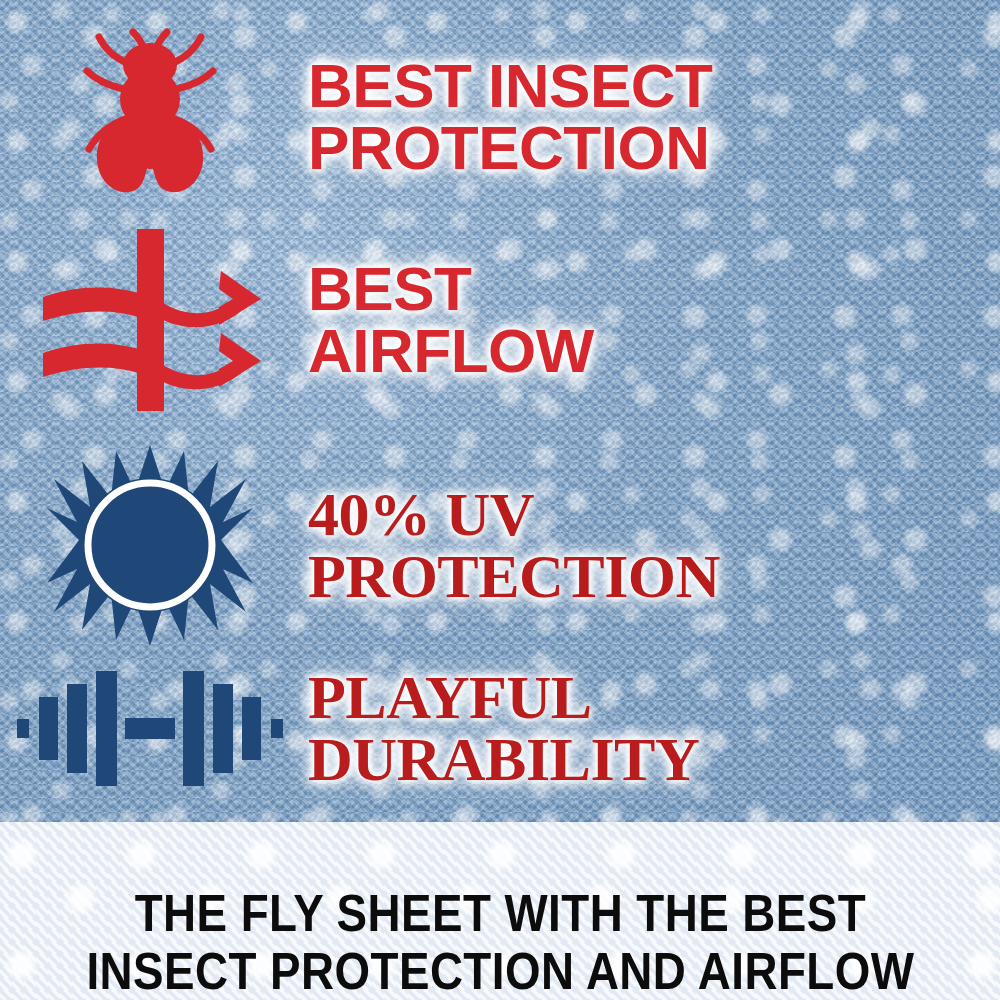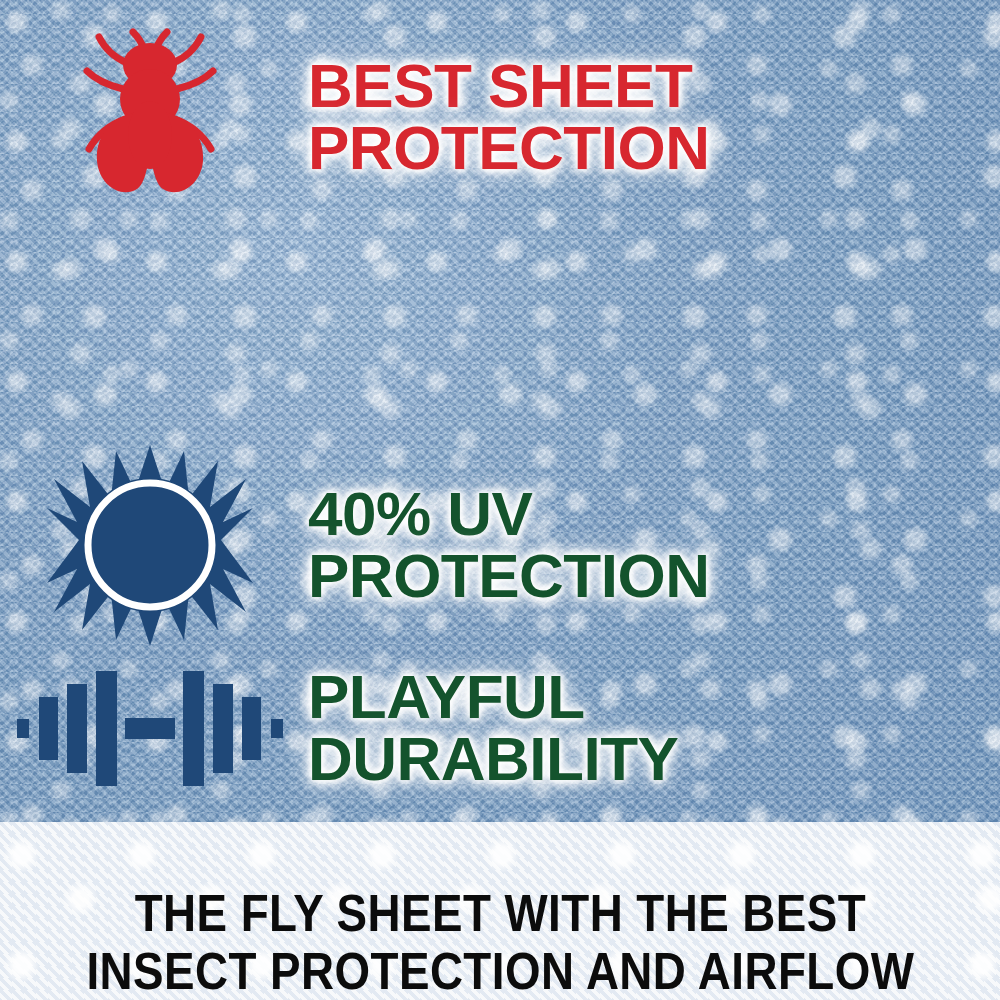--- a/index.html
+++ b/index.html
@@ -77,25 +77,26 @@
     white-space:pre-line;
   }
   .headline.red{
     color:#d7272f;
     text-shadow:
       0 0 6px #fff, 0 0 6px #fff, 0 0 12px #fff, 0 0 12px #fff,
       0 0 20px rgba(255,255,255,.95), 0 0 28px rgba(255,255,255,.8),
       1px 1px 0 rgba(140,20,25,.35);
   }
   .headline.navy{
-    color:#14532d;
+    color:#b91c1c;
     text-shadow:
       0 0 6px #fff, 0 0 6px #fff, 0 0 12px #fff, 0 0 12px #fff,
       0 0 20px rgba(255,255,255,.95), 0 0 28px rgba(255,255,255,.8),
       1px 1px 0 rgba(10,35,62,.35);
+    font-family: Liberation Serif, serif;
   }
 
   
   #row-insect  { left:0; top:22px;  width:1000px; height:190px; }
   #row-airflow { left:0; top:222px; width:1000px; height:195px; }
   #row-uv      { left:0; top:440px; width:1000px; height:210px; }
   #row-durab   { left:0; top:648px; width:1000px; height:160px; }
 
   
   #caption-band{
@@ -151,25 +152,51 @@
                  C 50 84 30 106 32 134
                  C 34 158 56 172 72 162
                  C 80 157 82 140 85 128
                  C 88 140 90 157 98 162
                  C 114 172 136 158 138 134
                  C 140 106 120 84 85 84 Z" fill="#d7272f"></path>
         <ellipse cx="85" cy="108" rx="22" ry="34" fill="#d7272f"></ellipse>
       </svg>
     </div>
     <div class="text-cell">
-      <div class="headline red">BEST SHEET
+      <div class="headline red">BEST INSECT
 PROTECTION</div>
     </div>
   </div>
 
+  <div class="row" id="row-airflow">
+    <div class="icon-cell">
+      <svg width="230" height="190" viewBox="0 0 230 190">
+
+        <rect x="102" y="4" width="27" height="182" fill="#d7272f"></rect>
+
+        <path d="M8 72 C42 60 76 60 104 68 L104 92 C78 84 44 84 8 96 Z" fill="#d7272f"></path>
+
+        <g fill="#d7272f">
+          <path d="M128 78 C152 92 176 92 196 76 L206 86 C182 106 150 106 126 94 Z"></path>
+          <path d="M186 46 L226 74 L184 100 L184 82 L198 74 L184 64 Z"></path>
+        </g>
+
+        <path d="M8 128 C42 116 76 116 104 124 L104 148 C78 140 44 140 8 152 Z" fill="#d7272f"></path>
+
+        <g fill="#d7272f">
+          <path d="M128 140 C152 154 176 154 196 138 L206 148 C182 168 150 168 126 156 Z"></path>
+          <path d="M186 108 L226 136 L184 162 L184 144 L198 136 L184 126 Z"></path>
+        </g>
+      </svg>
+    </div>
+    <div class="text-cell">
+      <div class="headline red">BEST
+AIRFLOW</div>
+    </div>
+  </div>
 
   <div class="row" id="row-uv">
     <div class="icon-cell">
       <svg width="210" height="205" viewBox="0 0 210 205">
 
         <polygon fill="#1f4878" points="
           105,2 120,48 139,8 144,55 173,18 165,64 201,36 178,79 208,65 176,97
           208,140 178,126 201,169 165,141 173,187 144,150 139,197 120,157 105,203
           90,157 71,197 66,150 37,187 45,141 9,169 32,126 2,140 34,97
           2,65 32,79 9,36 45,64 37,18 66,55 71,8 90,48"></polygon>

